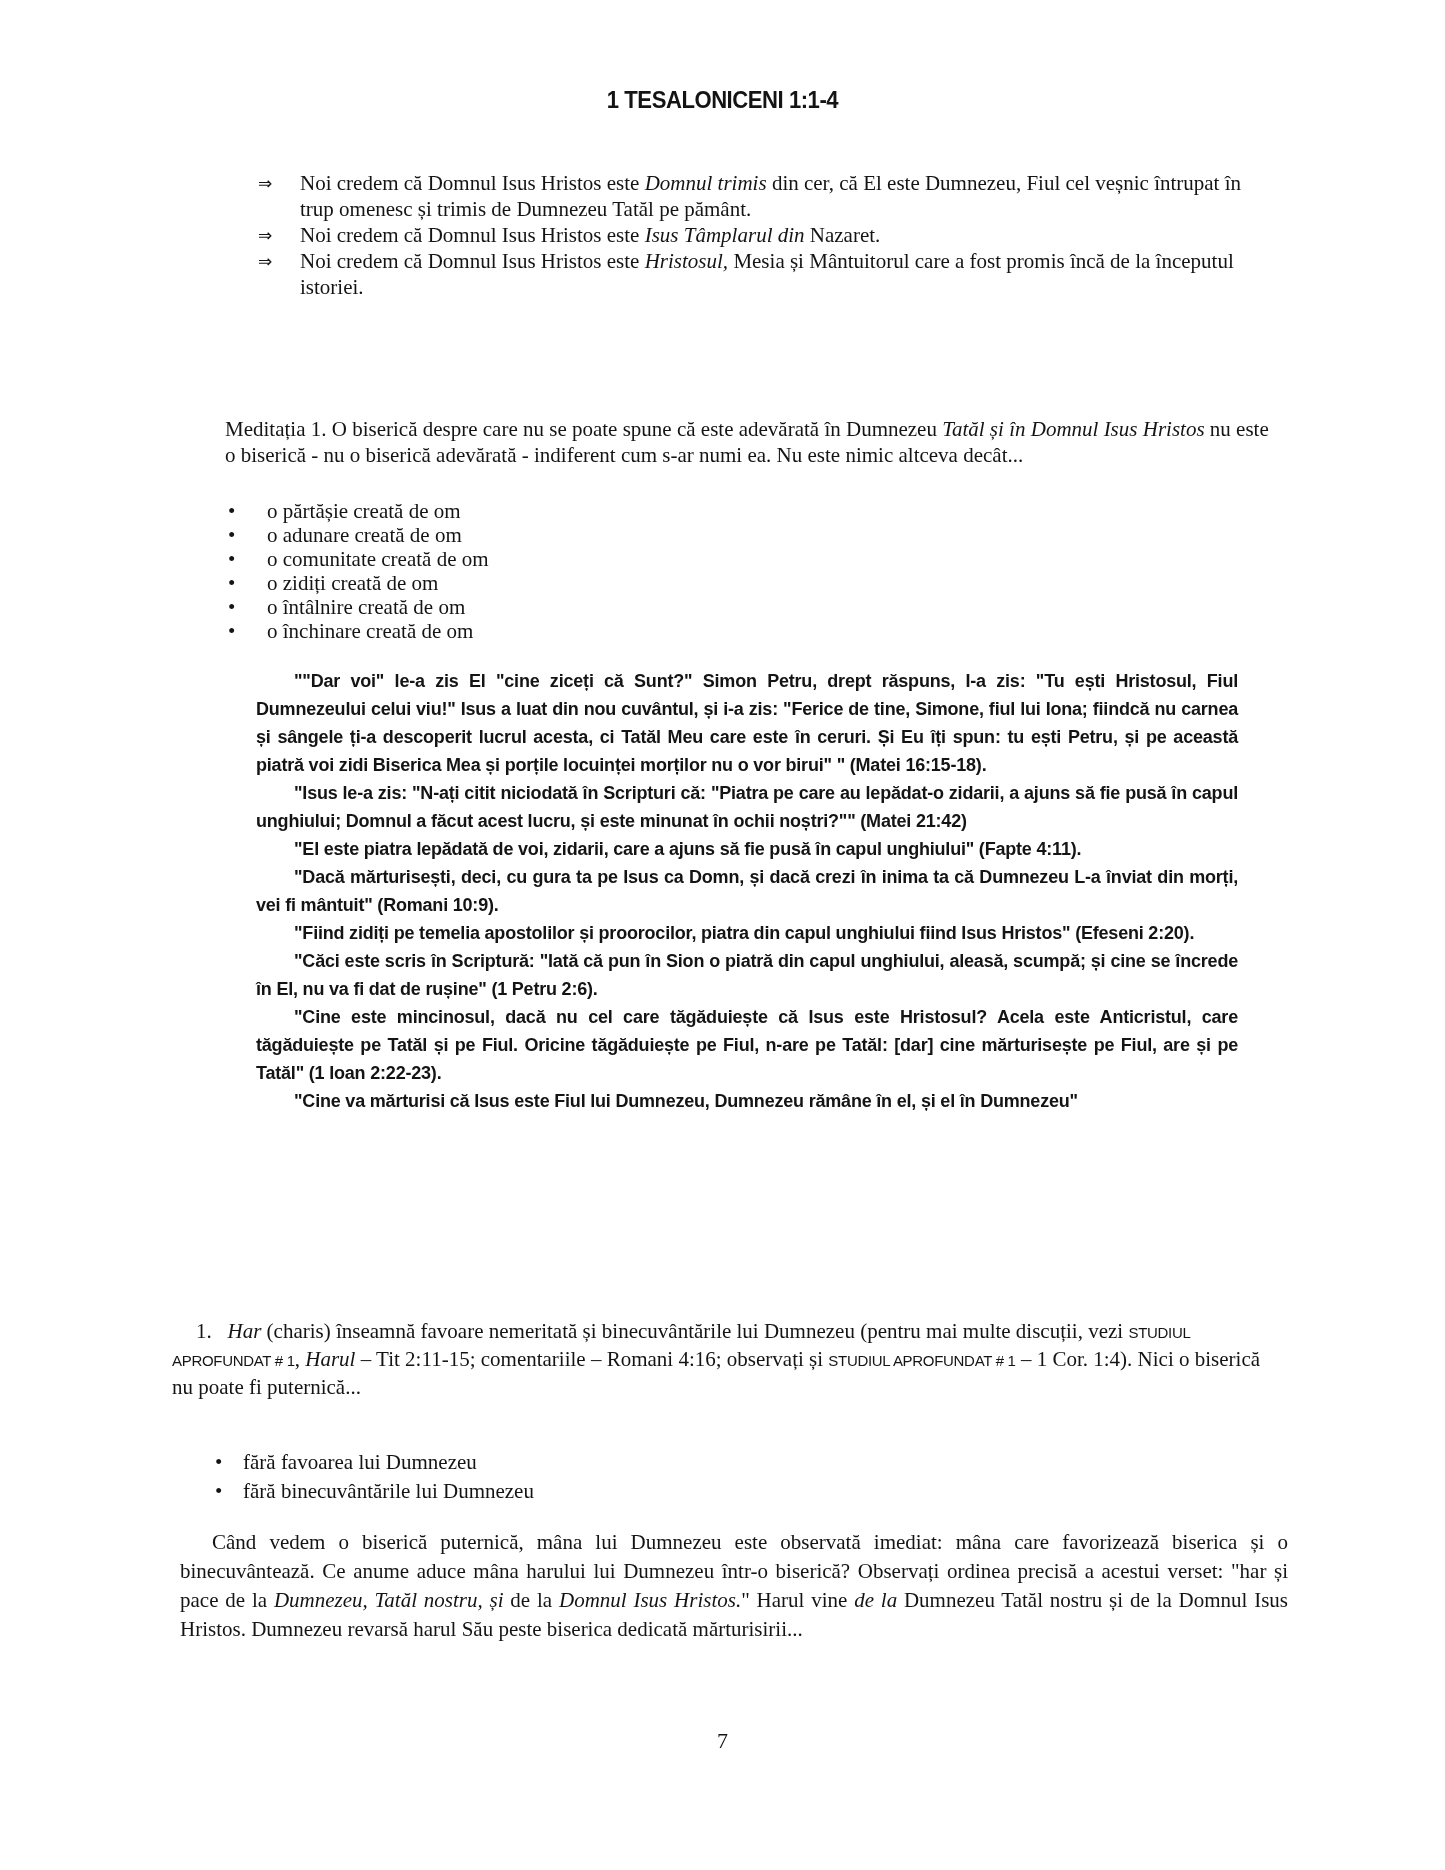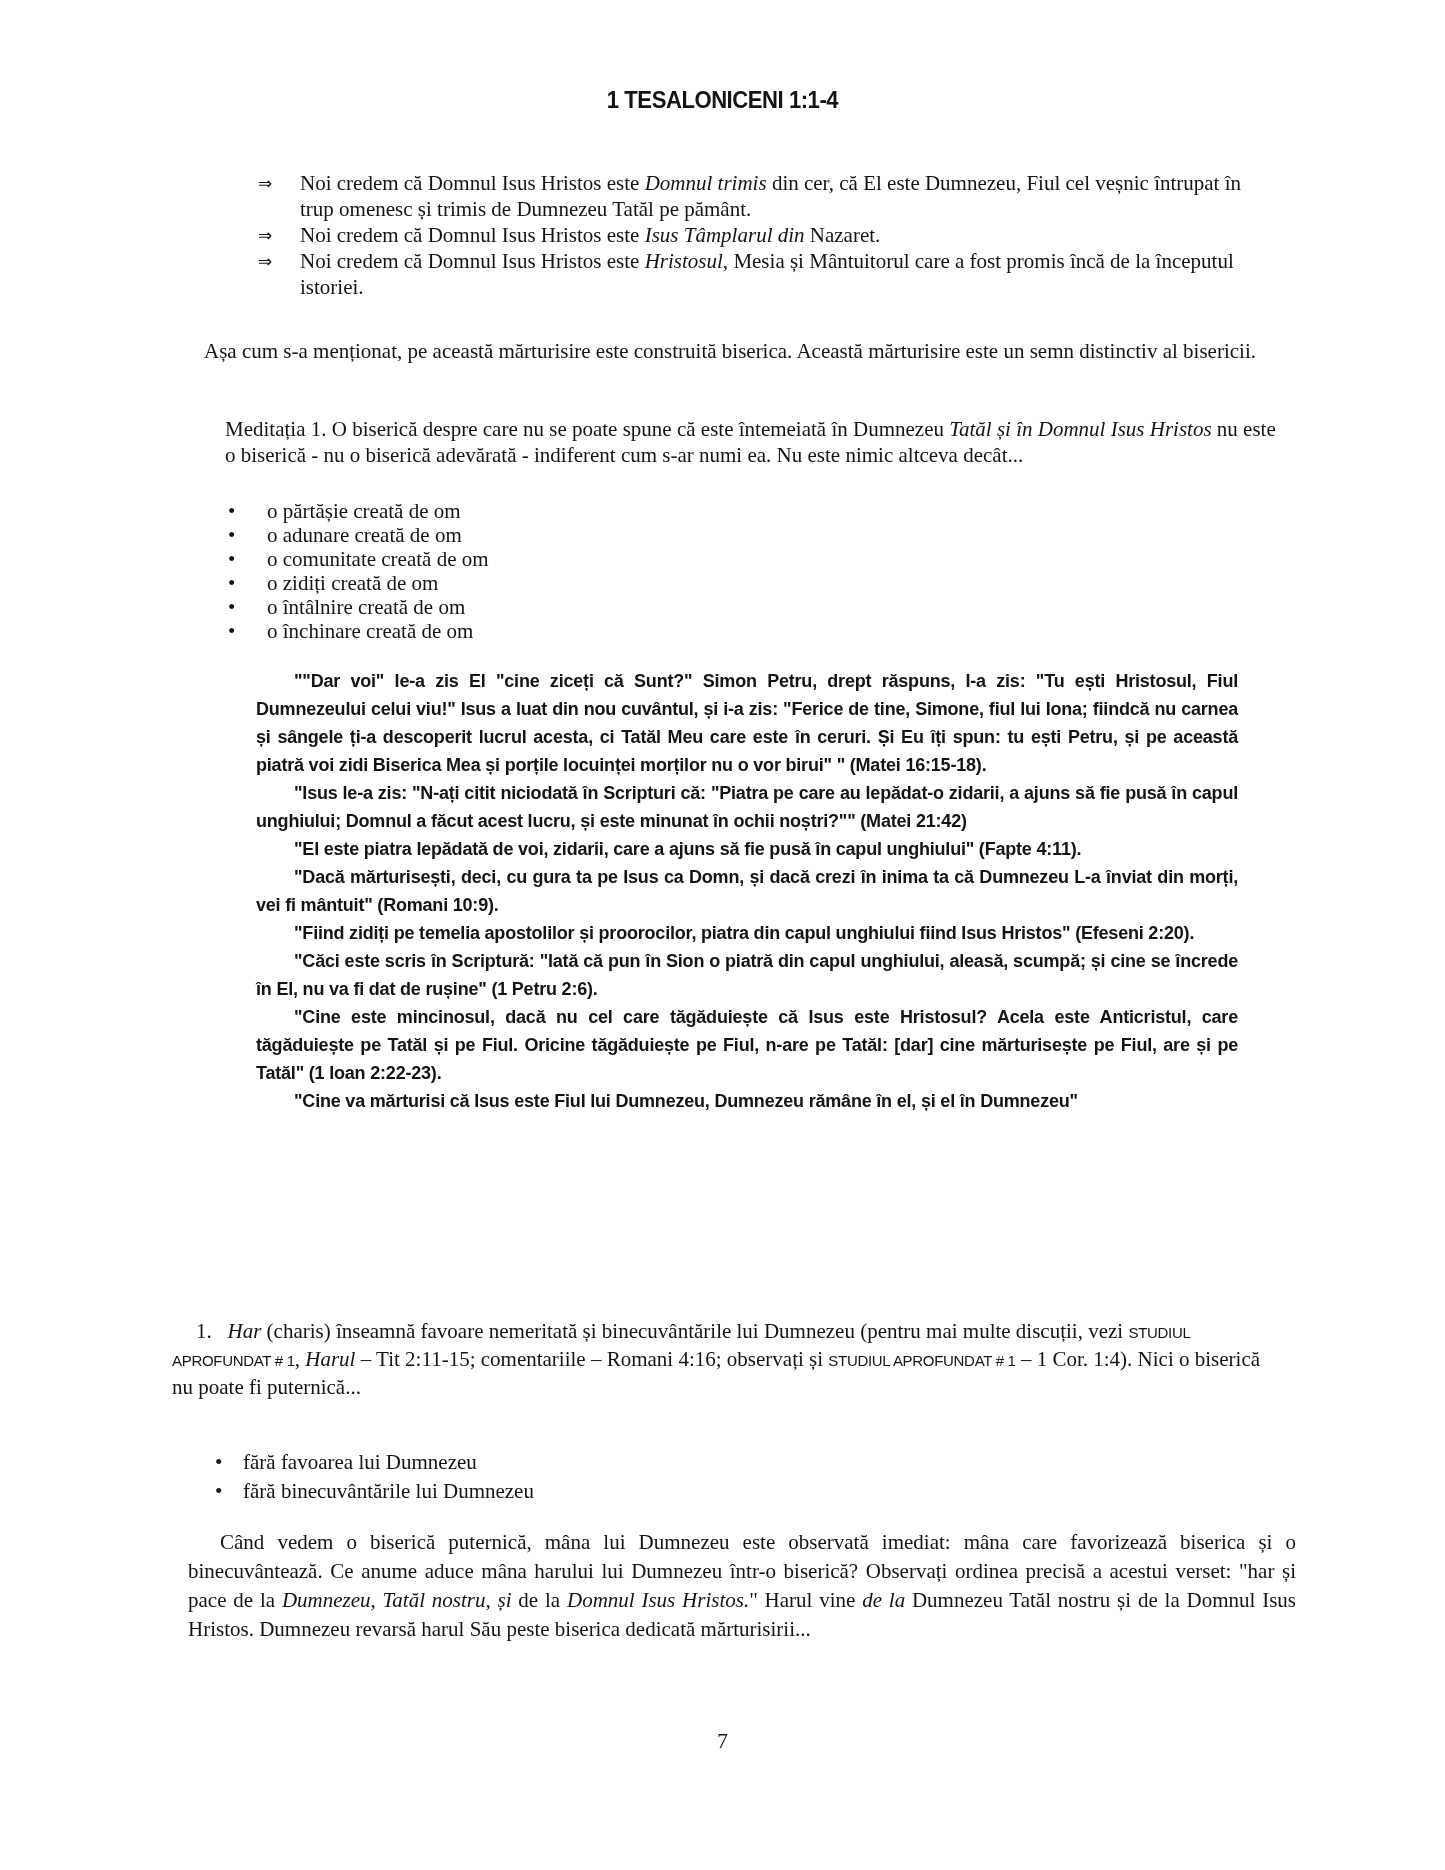--- a/index.html
+++ b/index.html
@@ -24,21 +24,21 @@
            line-height:28px; letter-spacing:-0.2px; text-align:justify; }
   .quote p { margin:0; text-indent:38px; }
   .quote p.noindent { text-indent:0; }
   .sec4 { position:absolute; left:172px; top:1306px; width:1108px; }
   .big4 { font-family:"Liberation Sans", sans-serif; font-weight:bold; font-size:26px; }
   .bold { font-weight:normal; }
   .caps { font-family:"Liberation Sans", sans-serif; font-size:15px; letter-spacing:-0.3px; }
   .sub-bullets { position:absolute; left:213px; top:1448px; }
   .sub-bullet { position:relative; padding-left:30px; line-height:29px; }
   .sub-bullet .dot { position:absolute; left:2px; top:0; }
-  .closing { position:absolute; left:188px; top:1528px; width:1108px; text-align:justify; line-height:29px; }
+  .closing { position:absolute; left:180px; top:1528px; width:1108px; text-align:justify; line-height:29px; }
   .pagenum { position:absolute; left:0; width:1445px; top:1728px; text-align:center;
              font-family:"Liberation Serif", serif; font-size:22px; }
   i { }
 </style>
 </head>
 <body>
 
 <div class="page">
 
   <div class="title">1 TESALONICENI 1:1-4</div>
@@ -51,24 +51,23 @@
     <div class="arrow-item">
       <span class="arrow-glyph">⇒</span>
       <span>Noi credem că Domnul Isus Hristos este </span><i>Isus Tâmplarul din</i><span> Nazaret.</span>
     </div>
     <div class="arrow-item">
       <span class="arrow-glyph">⇒</span>
       <span>Noi credem că Domnul Isus Hristos este </span><i>Hristosul,</i><span> Mesia și Mântuitorul care a fost promis încă de la începutul istoriei.</span>
     </div>
   </div>
 
-  <div class="para serif indent" style="top:338px;">Așa cum s-a menționat, pe această mărturisire este construită biserica. Această mărturisire este un semn distinctiv al bisericii.</div>
 
   <div class="med serif">
-    <span class="bold">Meditația 1.</span><span> O biserică despre care nu se poate spune că este întemeiată în Dumnezeu </span><i>Tatăl și în Domnul Isus Hristos</i><span> nu este o biserică - nu o biserică adevărată - indiferent cum s-ar numi ea. Nu este nimic altceva decât...</span>
+    <span class="bold">Meditația 1.</span><span> O biserică despre care nu se poate spune că este adevărată în Dumnezeu </span><i>Tatăl și în Domnul Isus Hristos</i><span> nu este o biserică - nu o biserică adevărată - indiferent cum s-ar numi ea. Nu este nimic altceva decât...</span>
   </div>
 
   <div class="bullets serif">
     <div class="bullet"><span class="dot">•</span><span>o părtășie creată de om</span></div>
     <div class="bullet"><span class="dot">•</span><span>o adunare creată de om</span></div>
     <div class="bullet"><span class="dot">•</span><span>o comunitate creată de om</span></div>
     <div class="bullet"><span class="dot">•</span><span>o zidiți creată de om</span></div>
     <div class="bullet"><span class="dot">•</span><span>o întâlnire creată de om</span></div>
     <div class="bullet"><span class="dot">•</span><span>o închinare creată de om</span></div>
   </div>

